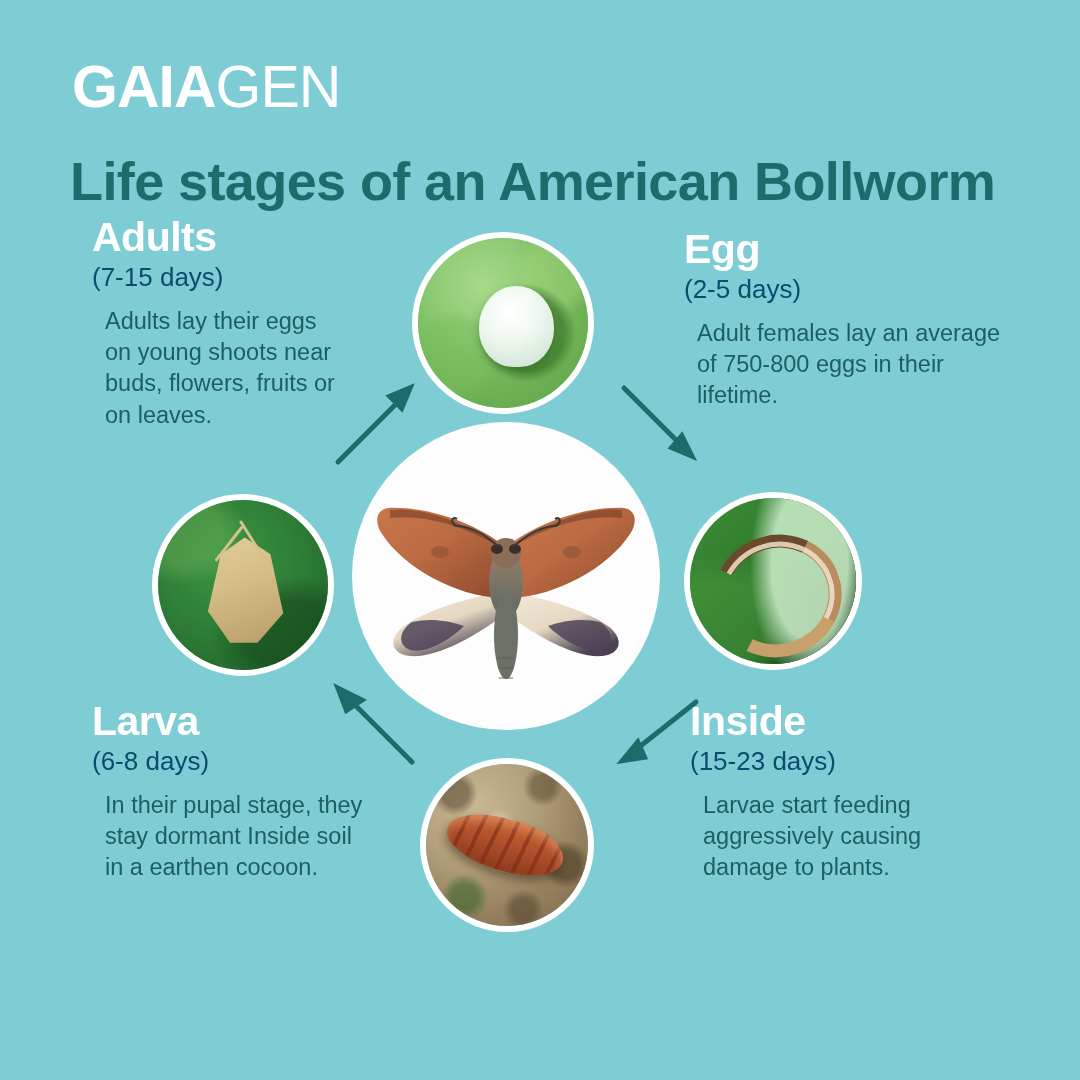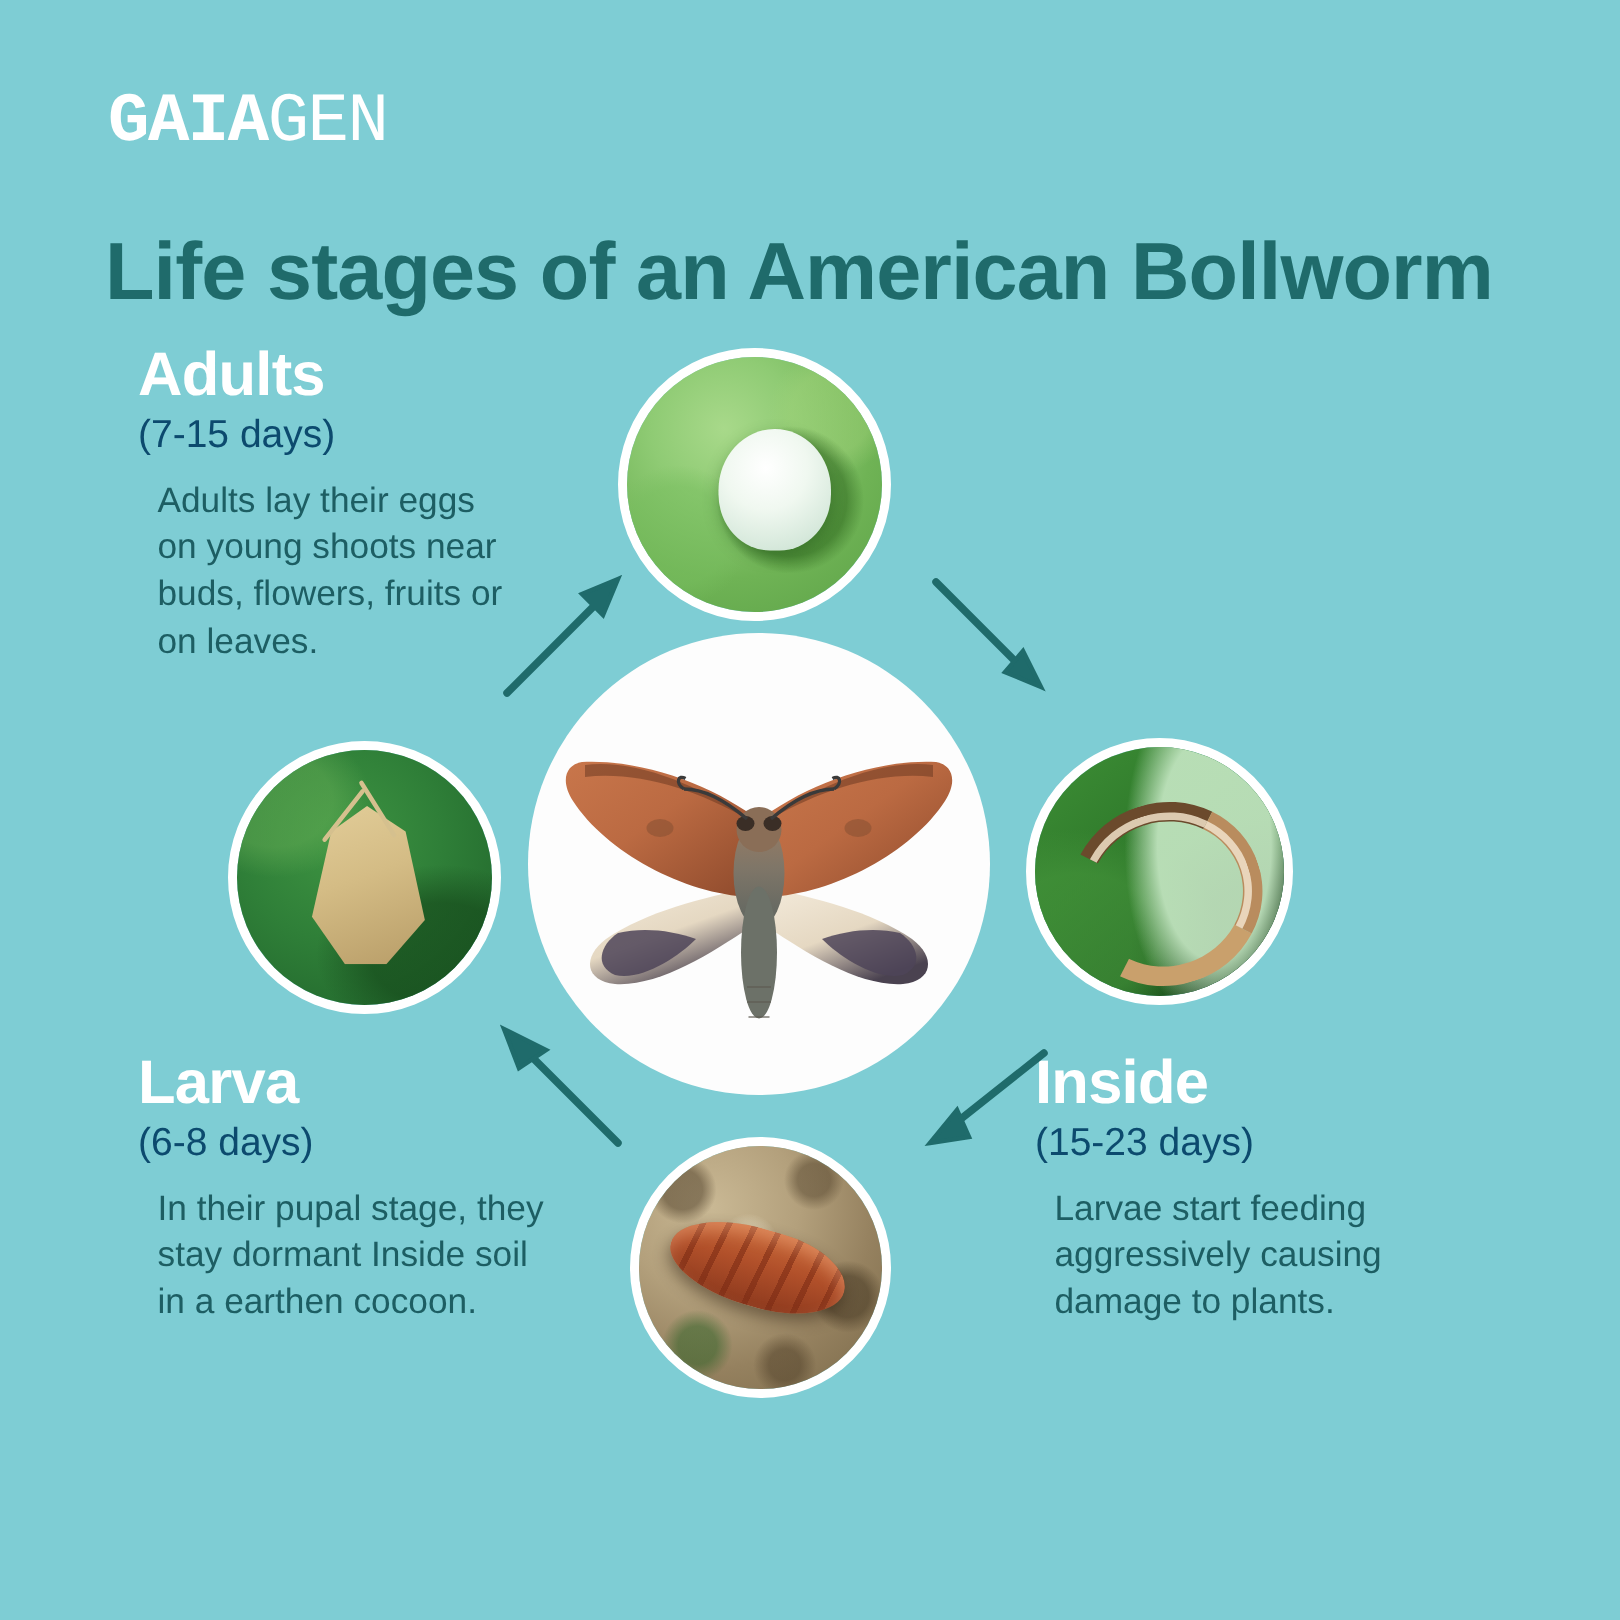--- a/index.html
+++ b/index.html
@@ -8,23 +8,22 @@
     background:#7ECDD4;
     font-family:"Liberation Sans", sans-serif;
     overflow:hidden;
     position:relative;
   }
   .stage{position:absolute;left:0;top:0;width:1080px;height:1080px;}
 
   
   .logo{
     position:absolute;left:72px;top:58px;
-    font-size:46px;letter-spacing:-1px;line-height:1;
+    font-size:59px;letter-spacing:-1px;line-height:1;
     white-space:nowrap;
-    font-family:Liberation Mono, monospace;
   }
   .logo .bold{font-weight:800;color:#FFFFFF;}
   .logo .light{font-weight:300;color:#FFFFFF;}
 
   
   .title{
     position:absolute;left:70px;top:150px;
     font-size:54px;font-weight:700;color:#1F6B6B;
     letter-spacing:-0.6px;white-space:nowrap;
   }
@@ -37,21 +36,21 @@
   }
   .block .duration{
     font-size:26px;font-weight:400;color:#0c4a6e;
     line-height:1.15;margin:0 0 6px 0;
   }
   .block .desc{
     font-size:23.5px;font-weight:400;color:#1D5E63;
     line-height:1.33;margin:13px;
   }
 
-  #blk-adults{left:92px;top:228px;width:268px;}
+  #blk-adults{left:92px;top:216px;width:268px;}
   #blk-egg{left:684px;top:228px;width:348px;}
   #blk-pupa{left:92px;top:700px;width:290px;}
   #blk-larva{left:690px;top:700px;width:270px;}
 
   
   .circle{
     position:absolute;border-radius:50%;
     border:6px solid #FFFFFF;
     overflow:hidden;
     box-sizing:border-box;
@@ -193,20 +192,25 @@
   </div>
 
   <div class="title">Life stages of an American Bollworm</div>
 
   <div class="block" id="blk-adults">
     <div class="stage-name">Adults</div>
     <div class="duration">(7-15 days)</div>
     <div class="desc">Adults lay their eggs on young shoots near buds, flowers, fruits or on leaves.</div>
   </div>
 
+  <div class="block" id="blk-egg">
+    <div class="stage-name">Egg</div>
+    <div class="duration">(2-5 days)</div>
+    <div class="desc">Adult females lay an average of 750-800 eggs in their lifetime.</div>
+  </div>
 
   <div class="block" id="blk-pupa">
     <div class="stage-name">Larva</div>
     <div class="duration">(6-8 days)</div>
     <div class="desc">In their pupal stage, they stay dormant Inside soil in a earthen cocoon.</div>
   </div>
 
   <div class="block" id="blk-larva">
     <div class="stage-name">Inside</div>
     <div class="duration">(15-23 days)</div>

